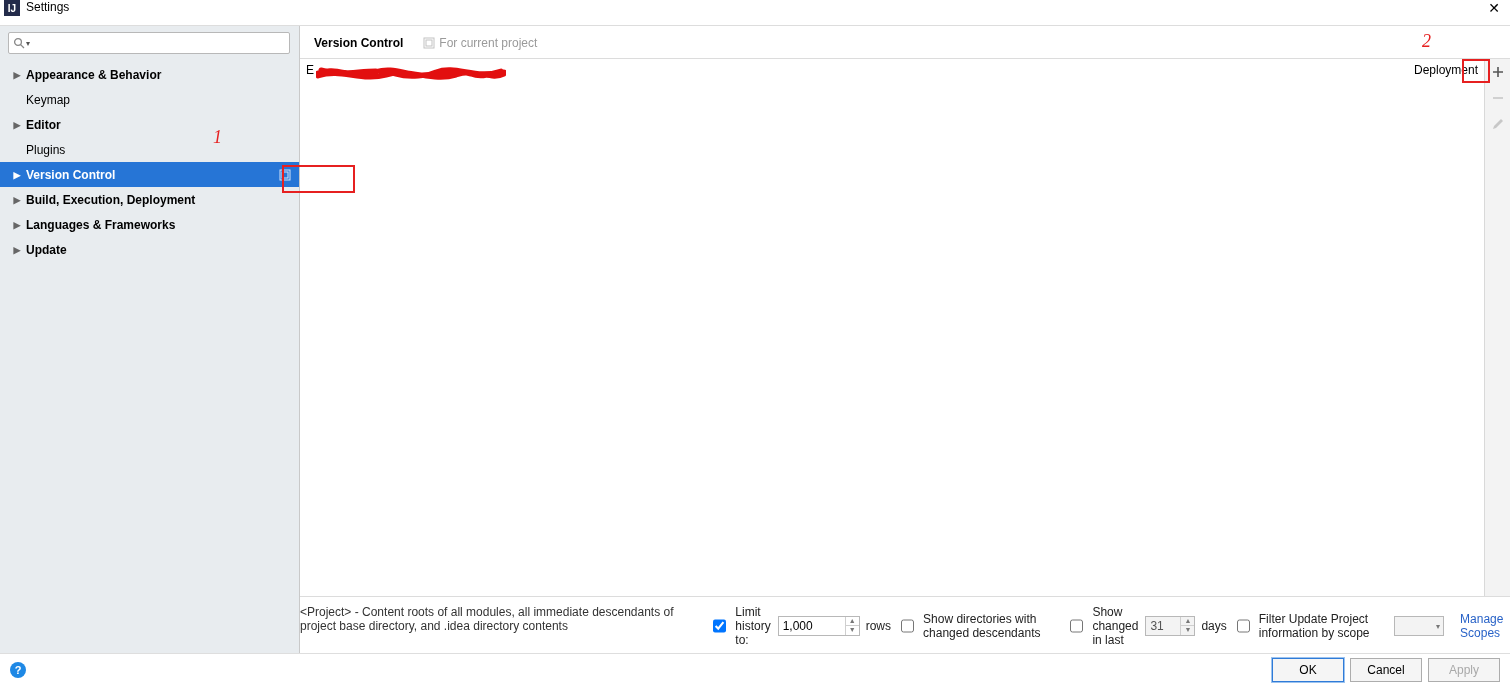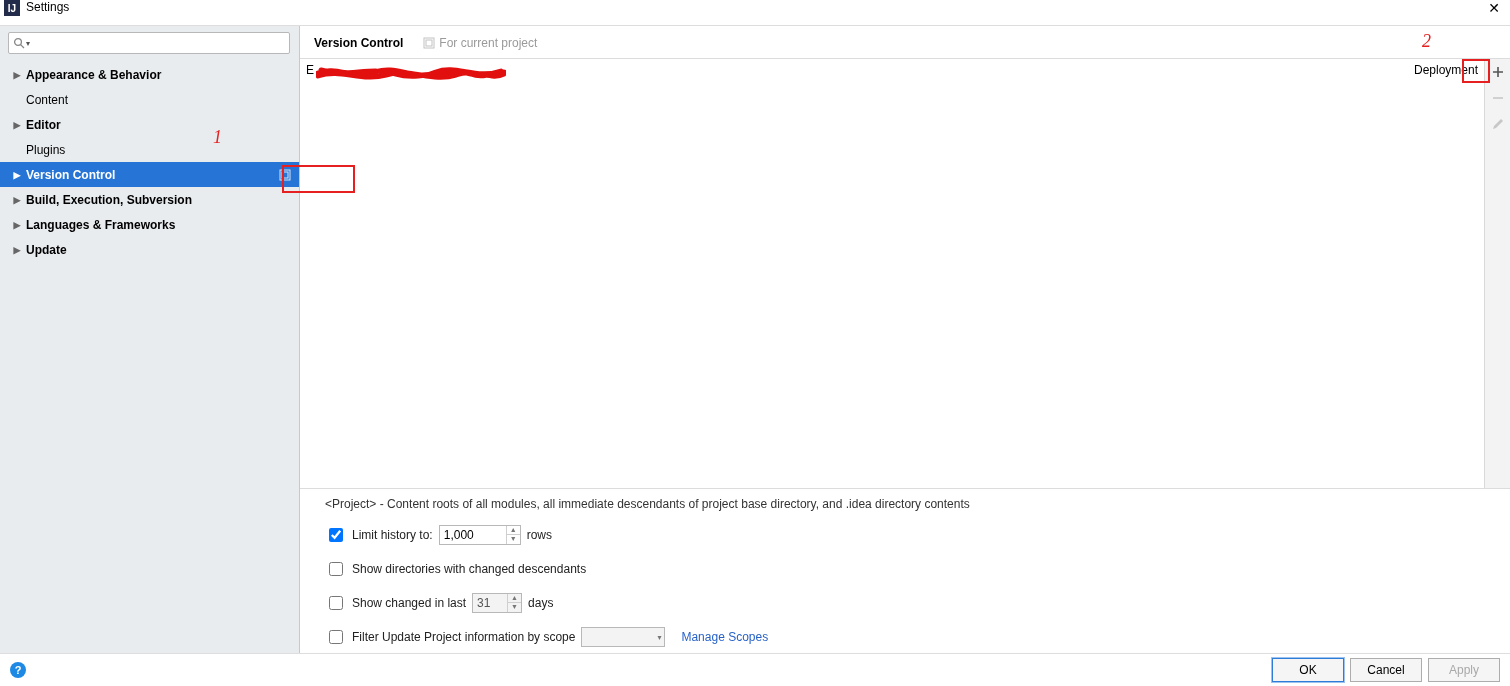--- a/index.html
+++ b/index.html
@@ -54,21 +54,21 @@
   .trow .cell-vcs { width: 70px; text-align: right; padding-right: 6px; }
   .redact { position: absolute; left: 16px; top: 1px; width: 190px; height: 18px; }
   .redact svg { width: 100%; height: 100%; }
 
   .side-tools { width: 26px; background: #f3f3f3; border-left: 1px solid #d9d9d9; display: flex; flex-direction: column; align-items: center; padding-top: 2px; gap: 4px; }
   .tool-btn { width: 22px; height: 22px; display: flex; align-items: center; justify-content: center; color: #8b8b8b; border-radius: 2px; }
   .tool-btn.enabled { color: #555; cursor: pointer; }
   .tool-btn.disabled { color: #c7c7c7; }
 
   
-  .under { padding: 8px 25px 6px; display: flex; flex-direction: column; gap: 14px; color: #222; }
+  .under { padding: 8px 0 6px; display: flex; flex-direction: row; gap: 6px; color: #222; }
   .under .hint { color: #333; }
   .row { display: flex; align-items: center; gap: 6px; }
   .row input[type=checkbox] { width: 14px; height: 14px; }
   .num-field { display: inline-flex; align-items: center; border: 1px solid #b8b8b8; height: 20px; background: #fff; }
   .num-field.disabled { background: #f3f3f3; color: #9a9a9a; }
   .num-field input { border: none; outline: none; height: 18px; padding: 0 4px; width: 66px; text-align: left; background: transparent; }
   .num-field.small input { width: 34px; }
   .num-field .spin { width: 14px; display: flex; flex-direction: column; border-left: 1px solid #cfcfcf; }
   .num-field .spin span { height: 9px; font-size: 7px; line-height: 7px; text-align: center; color: #777; cursor: pointer; }
   .num-field .spin span:first-child { border-bottom: 1px solid #cfcfcf; }
@@ -111,41 +111,41 @@
         <input type="text" placeholder="" style="">
       </div>
     </div>
     <div class="tree">
       <div class="tree-item">
           <span class="chev">▶</span>
           <span>Appearance &amp; Behavior</span>
         </div>
       <div class="tree-item child noarrow">
           <span class="chev">▶</span>
-          <span>Content</span>
+          <span>Keymap</span>
         </div>
       <div class="tree-item">
           <span class="chev">▶</span>
           <span>Editor</span>
         </div>
       <div class="tree-item child noarrow">
           <span class="chev">▶</span>
           <span>Plugins</span>
         </div>
       <div class="tree-item selected">
           <span class="chev">▶</span>
           <span>Version Control</span>
         <svg class="proj-icon" viewBox="0 0 12 12">
             <rect x="1" y="1" width="10" height="10" fill="none" stroke="#fff" stroke-width="1"></rect>
             <rect x="3" y="3" width="6" height="6" fill="none" stroke="#fff" stroke-width="1"></rect>
           </svg>
       </div>
       <div class="tree-item">
           <span class="chev">▶</span>
-          <span>Build, Execution, Subversion</span>
+          <span>Build, Execution, Deployment</span>
         </div>
       <div class="tree-item">
           <span class="chev">▶</span>
           <span>Languages &amp; Frameworks</span>
         </div>
       <div class="tree-item">
           <span class="chev">▶</span>
           <span>Update</span>
         </div>
     </div>

